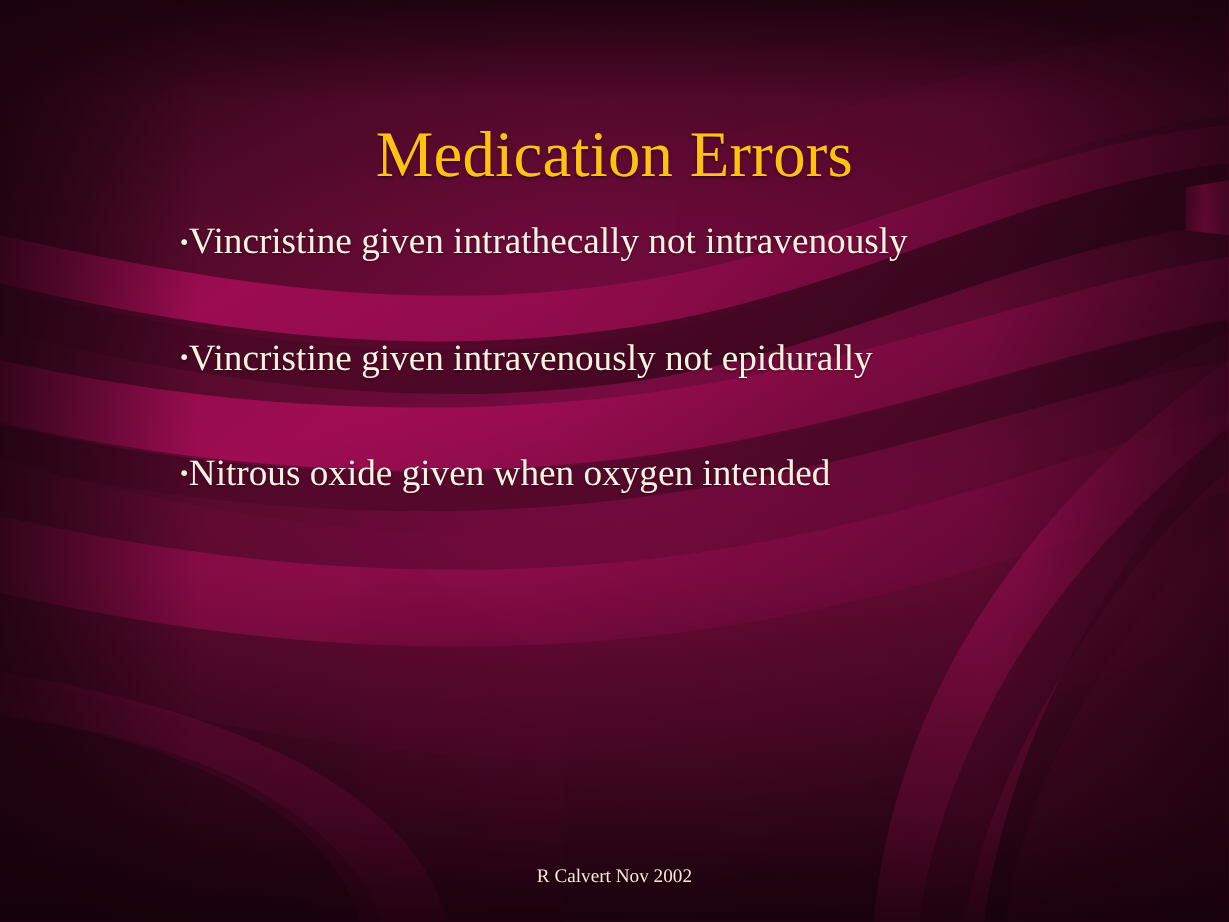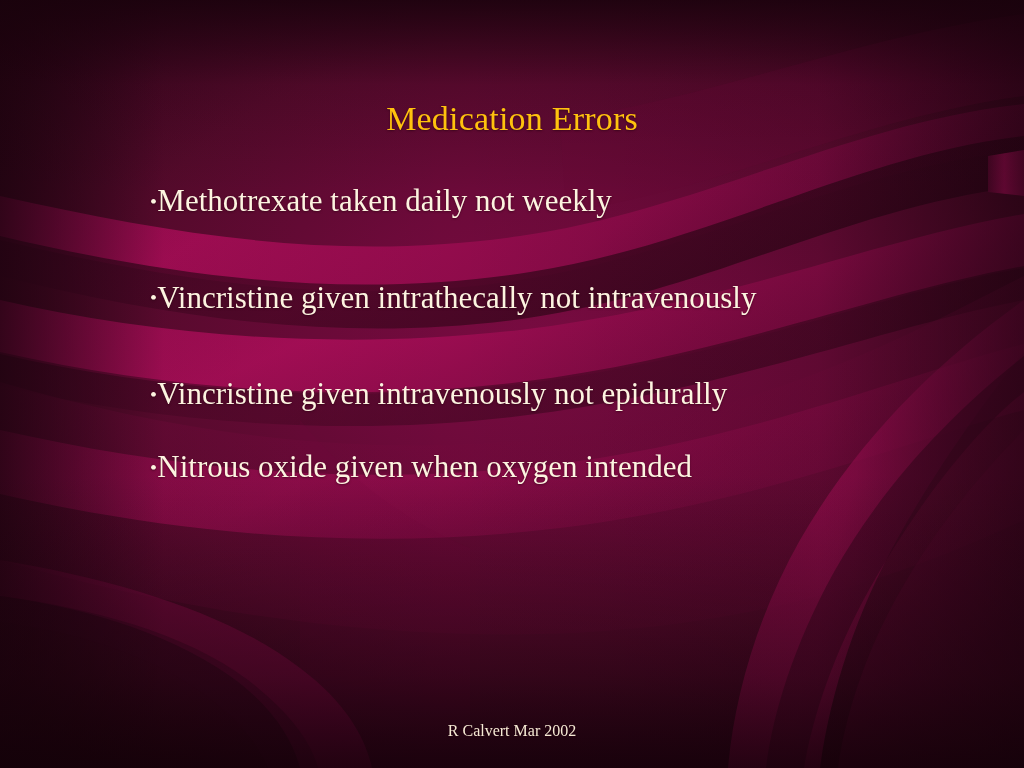--- a/index.html
+++ b/index.html
@@ -39,21 +39,21 @@
   .content {
     position: absolute;
     inset: 0;
   }
   .slide-title {
     position: absolute;
     left: 0;
     right: 0;
     top: 101px;
     text-align: center;
-    font-size: 34px;
+    font-size: 54px;
     line-height: 1.05;
     color: #ffc20e;
     letter-spacing: 0.2px;
     text-shadow: 0 1px 2px rgba(40,0,18,0.6);
   }
   .bullet-list {
     position: absolute;
     left: 150px;
     top: 185px;
     width: 840px;
@@ -148,27 +148,26 @@
   </div>
 
   <div class="bg-vignette"></div>
 
   <div class="content">
 
     <div class="slide-title">Medication Errors</div>
 
     <div class="bullet-list">
 
-      <div class="bullet-item"><span class="bullet-dot">•</span><span>Methotrexate taken daily not weekly</span></div>
 
       <div class="bullet-item"><span class="bullet-dot">•</span><span>Vincristine given intrathecally not intravenously</span></div>
 
       <div class="bullet-item"><span class="bullet-dot">•</span><span>Vincristine given intravenously not epidurally</span></div>
 
       <div class="bullet-item"><span class="bullet-dot">•</span><span>Nitrous oxide given when oxygen intended</span></div>
 
 
     </div>
 
-    <div class="footer-note">R Calvert Mar 2002</div>
+    <div class="footer-note">R Calvert Nov 2002</div>
 
   </div>
 </div>
 
 </body></html>

